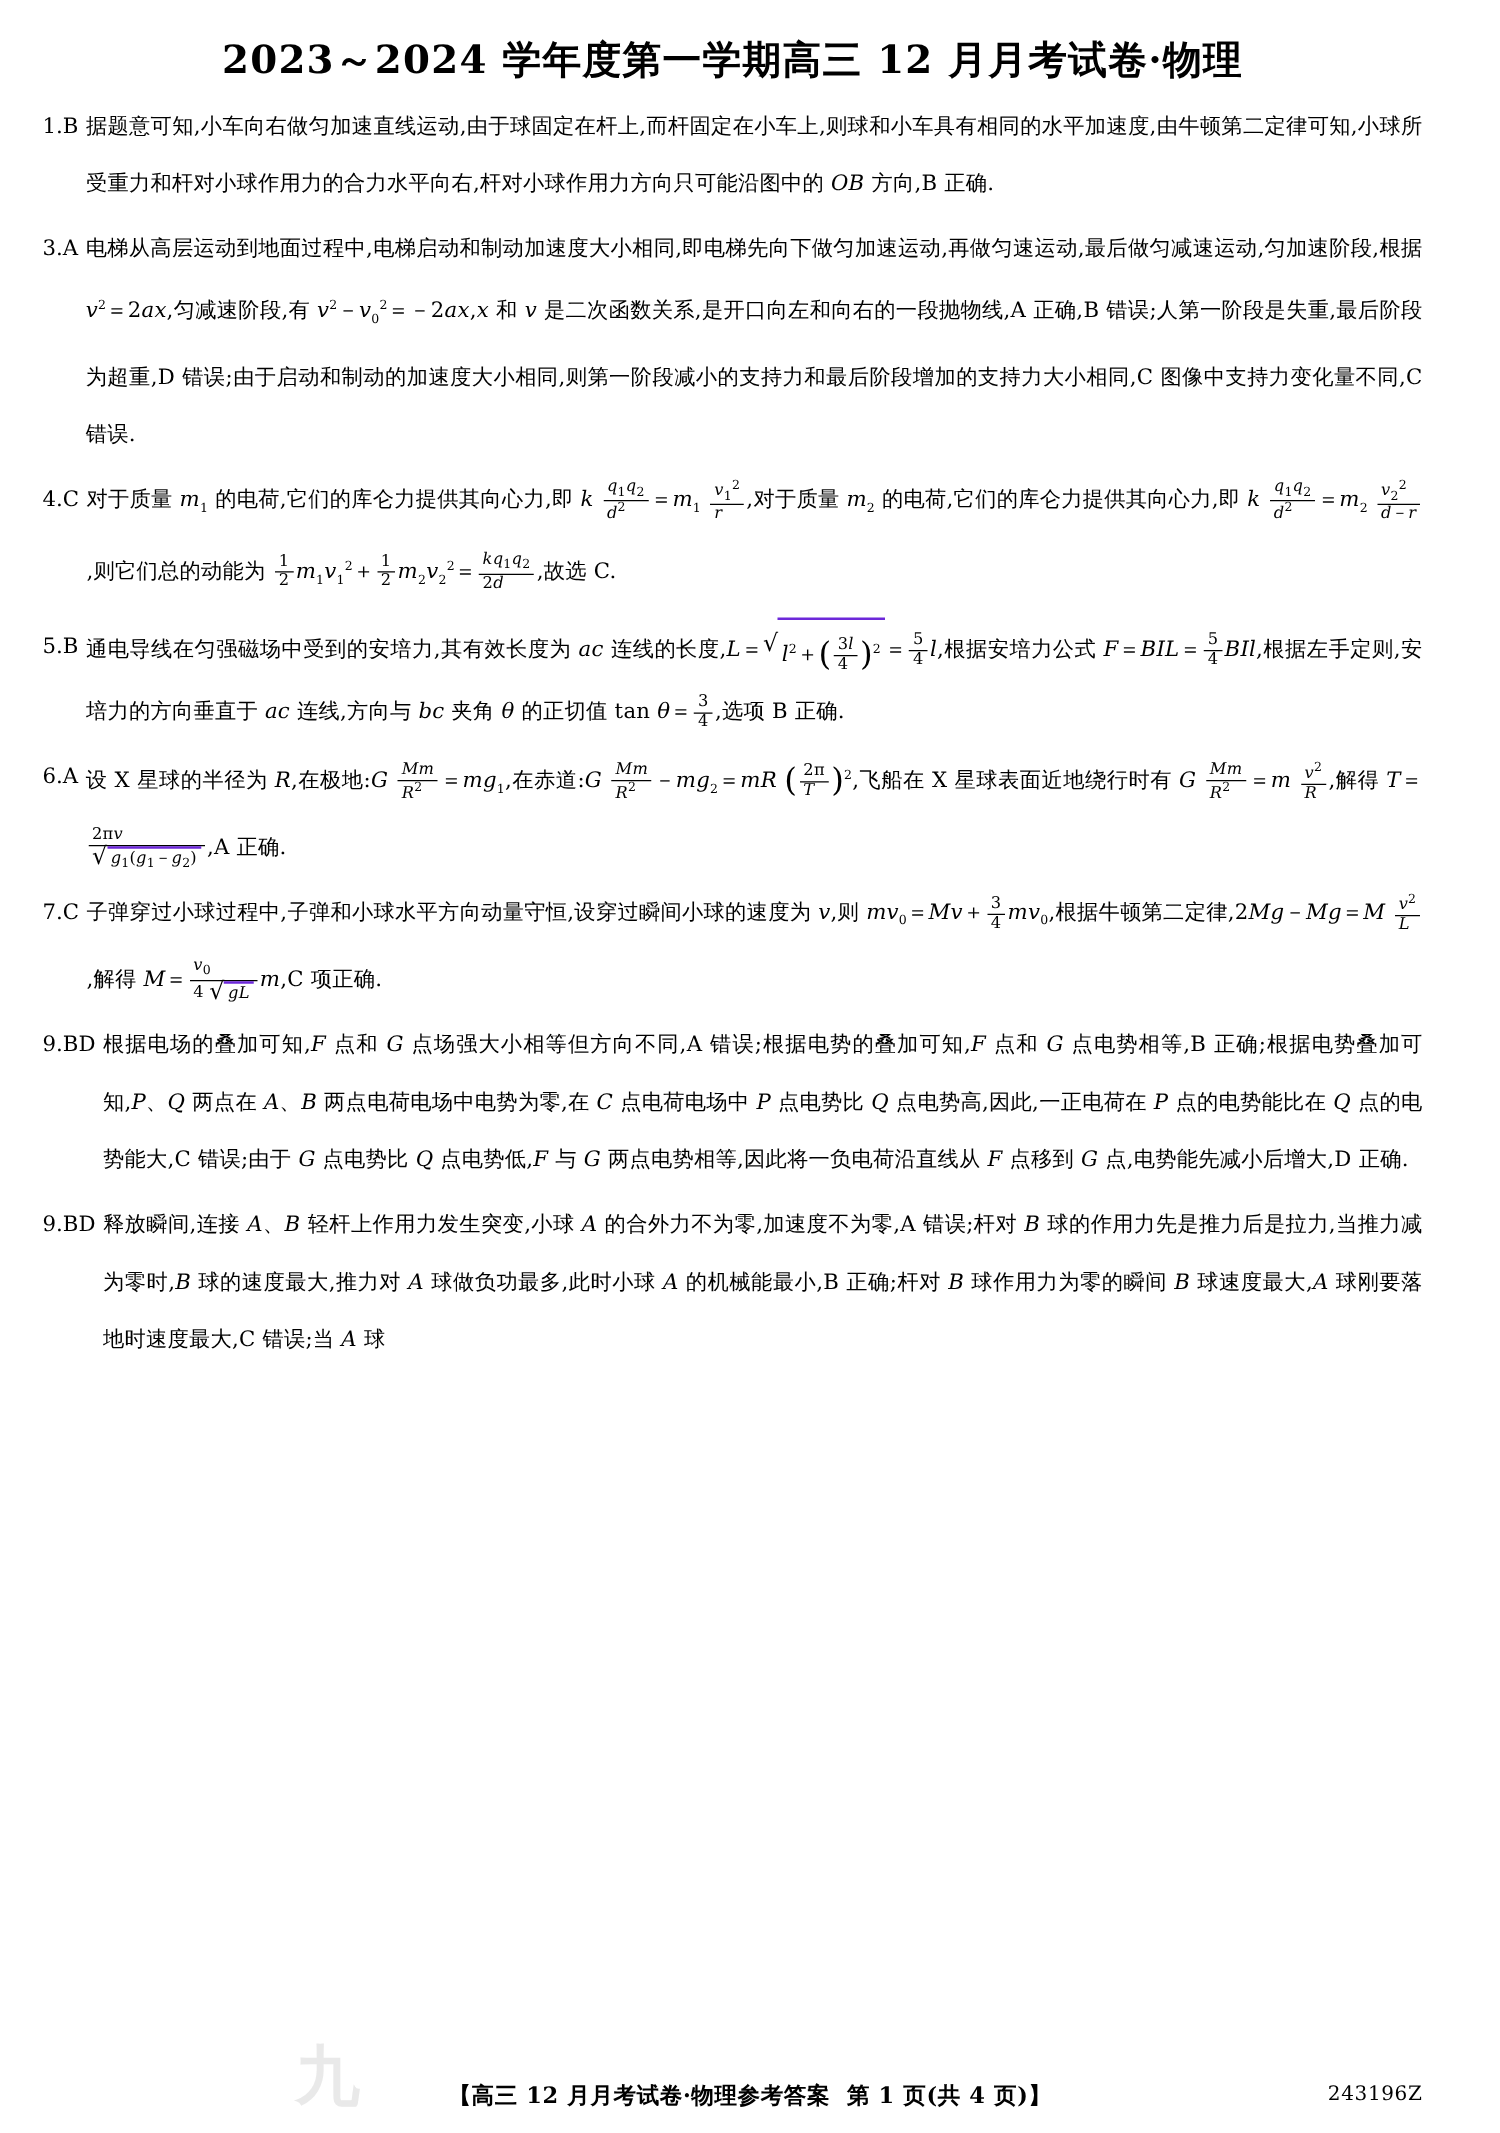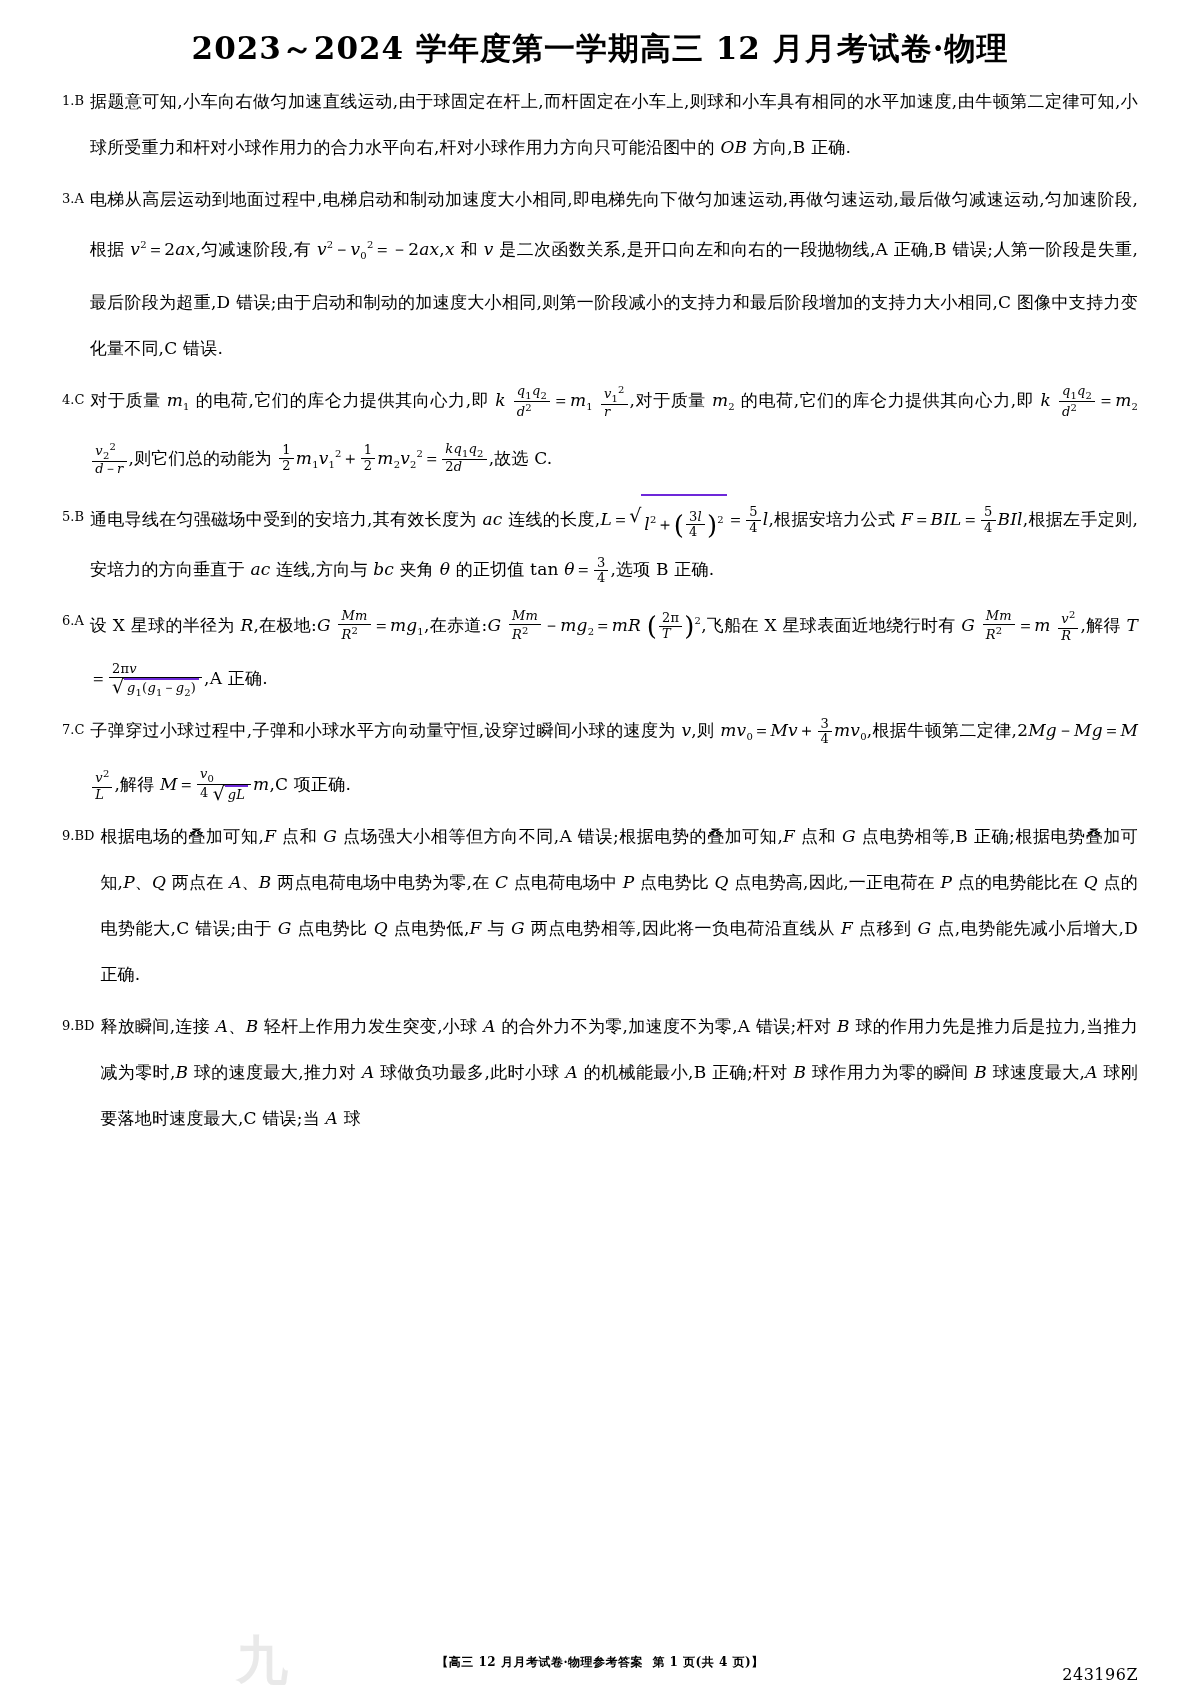--- a/index.html
+++ b/index.html
@@ -11,21 +11,21 @@
     width: 1200px;
     min-height: 1706px;
     font-family: "DejaVu Serif", "Liberation Serif", serif;
     color: #000000;
     position: relative;
   }
   .page {
     width: 1200px;
     min-height: 1706px;
     box-sizing: border-box;
-    padding: 18px 62px 0 62px;
+    padding: 18px 62px 0 34px;
     position: relative;
   }
   .doc-title {
     text-align: center;
     font-family: "DejaVu Serif", "Liberation Serif", serif;
     font-weight: bold;
     font-size: 31px;
     letter-spacing: 1px;
     margin: 10px 0 2px 0;
     line-height: 1.3;
@@ -42,21 +42,21 @@
   .answers {
     margin-top: 10px;
   }
   .item {
     display: flex;
     align-items: flex-start;
     margin-bottom: 6px;
   }
   .item-num {
     flex: 0 0 auto;
-    font-size: 13px;
+    font-size: 17px;
     line-height: 46px;
     padding-right: 6px;
     white-space: nowrap;
   }
   .item-body {
     flex: 1 1 auto;
     font-size: 17px;
     line-height: 46px;
     text-align: justify;
     text-justify: inter-ideograph;
@@ -101,22 +101,22 @@
     position: absolute;
     left: 0;
     right: 0;
     bottom: 14px;
     height: 40px;
   }
   .footer-center {
     position: absolute;
     left: 50%;
     transform: translateX(-50%);
-    bottom: 21px;
-    font-size: 12px;
+    bottom: 4px;
+    font-size: 18px;
     font-weight: bold;
     white-space: nowrap;
     letter-spacing: 0.5px;
   }
   .footer-center .brace { font-weight: bold; }
   .footer-code {
     position: absolute;
     right: 62px;
     bottom: 8px;
     font-size: 16px;

